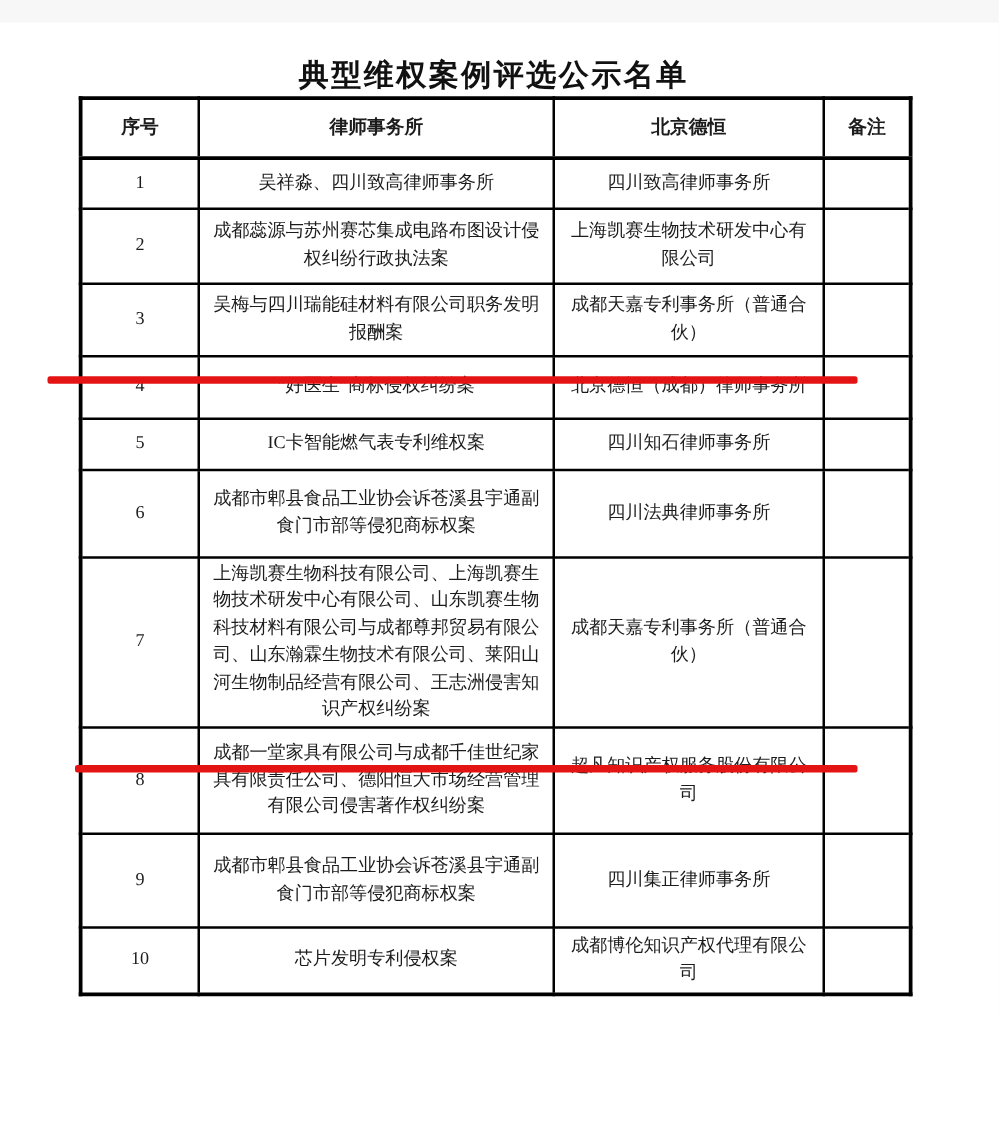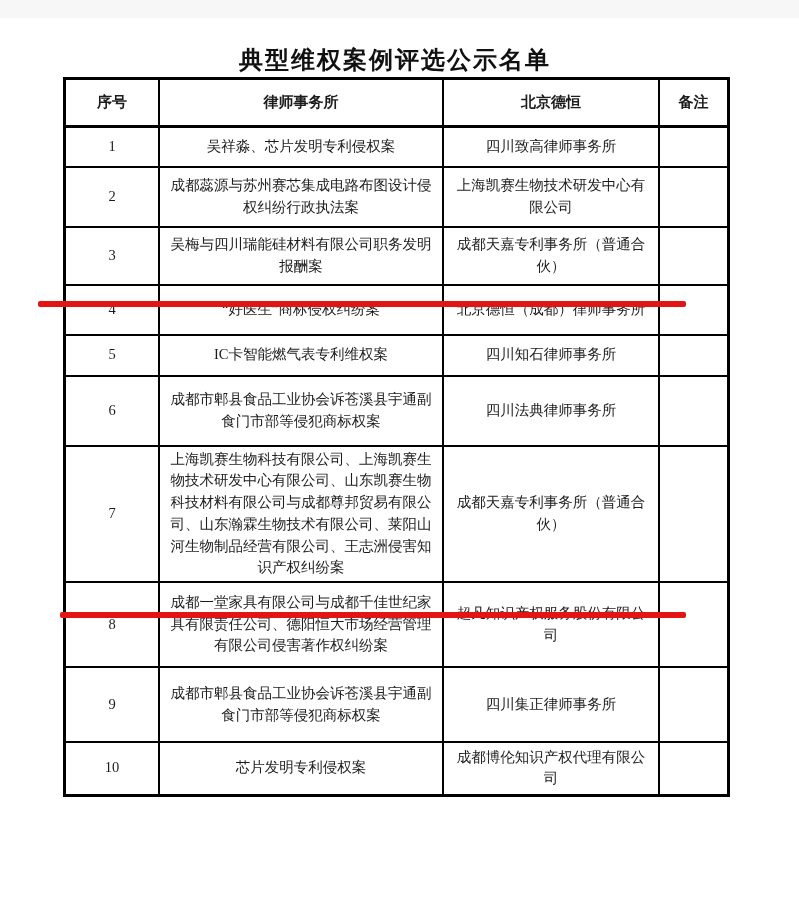--- a/index.html
+++ b/index.html
@@ -94,21 +94,21 @@
         <tr class="r-head">
           <th class="col-no">序号</th>
           <th class="col-case">律师事务所</th>
           <th class="col-unit">北京德恒</th>
           <th class="col-remark">备注</th>
         </tr>
       </thead>
       <tbody>
         <tr class="r1">
           <td>1</td>
-          <td>吴祥淼、芯片发明专利侵权案</td>
+          <td>吴祥淼、四川致高律师事务所</td>
           <td>四川致高律师事务所</td>
           <td></td>
         </tr>
         <tr class="r2">
           <td>2</td>
           <td>成都蕊源与苏州赛芯集成电路布图设计侵权纠纷行政执法案</td>
           <td>上海凯赛生物技术研发中心有限公司</td>
           <td></td>
         </tr>
         <tr class="r3">

